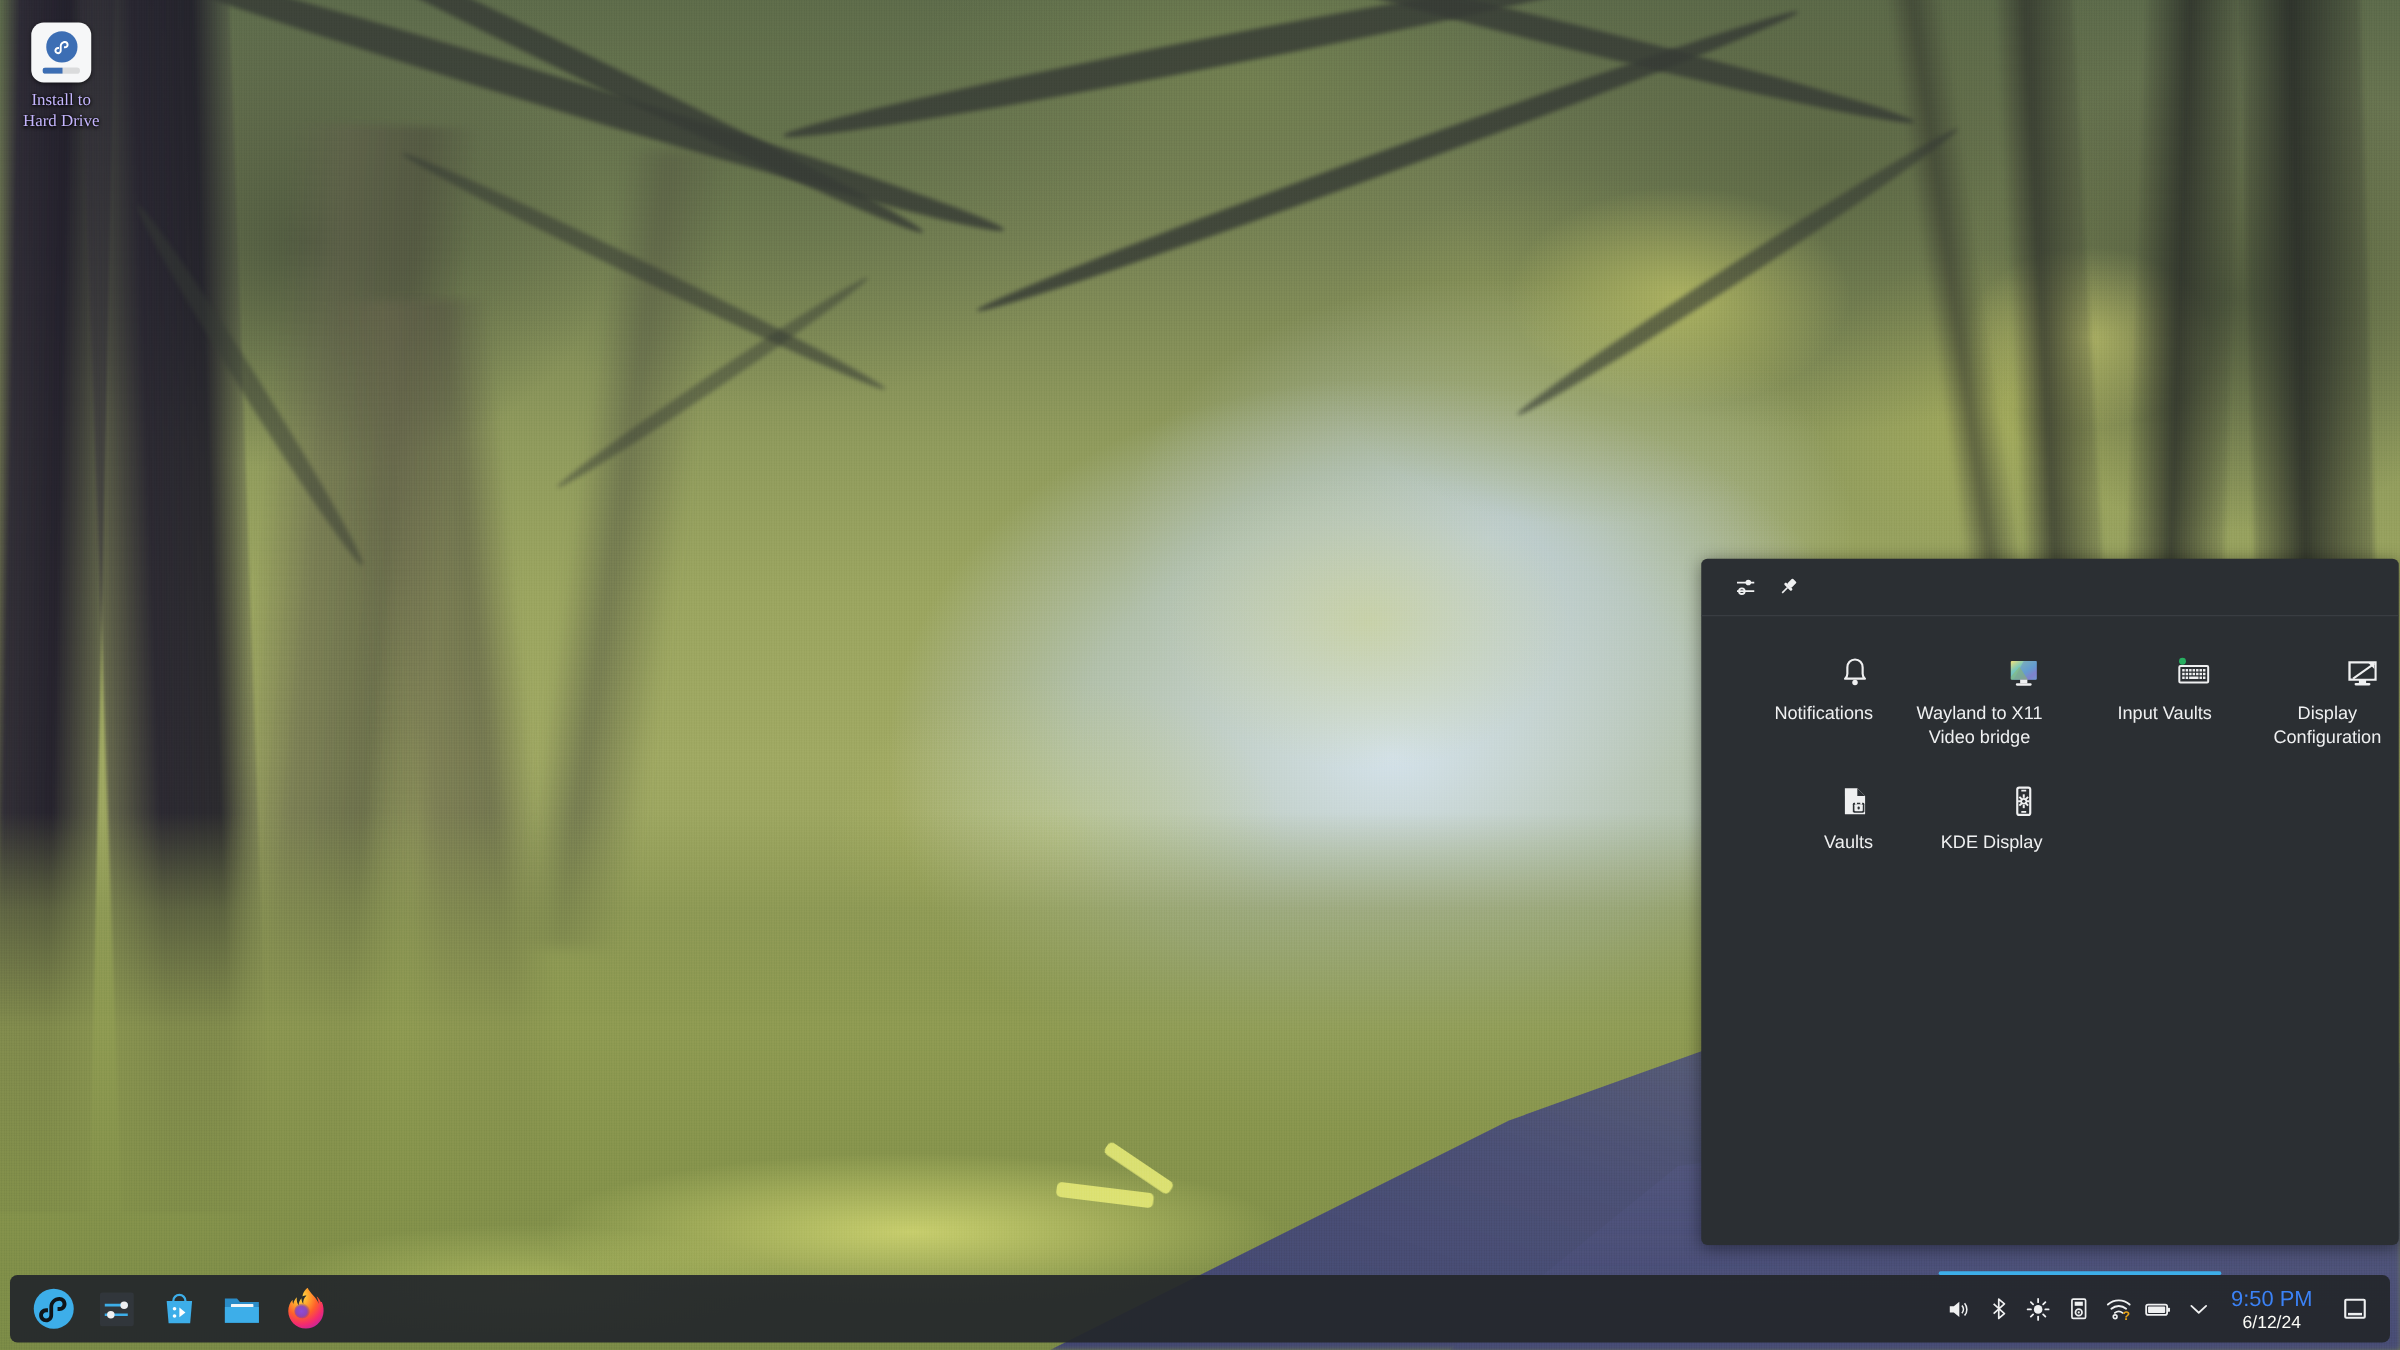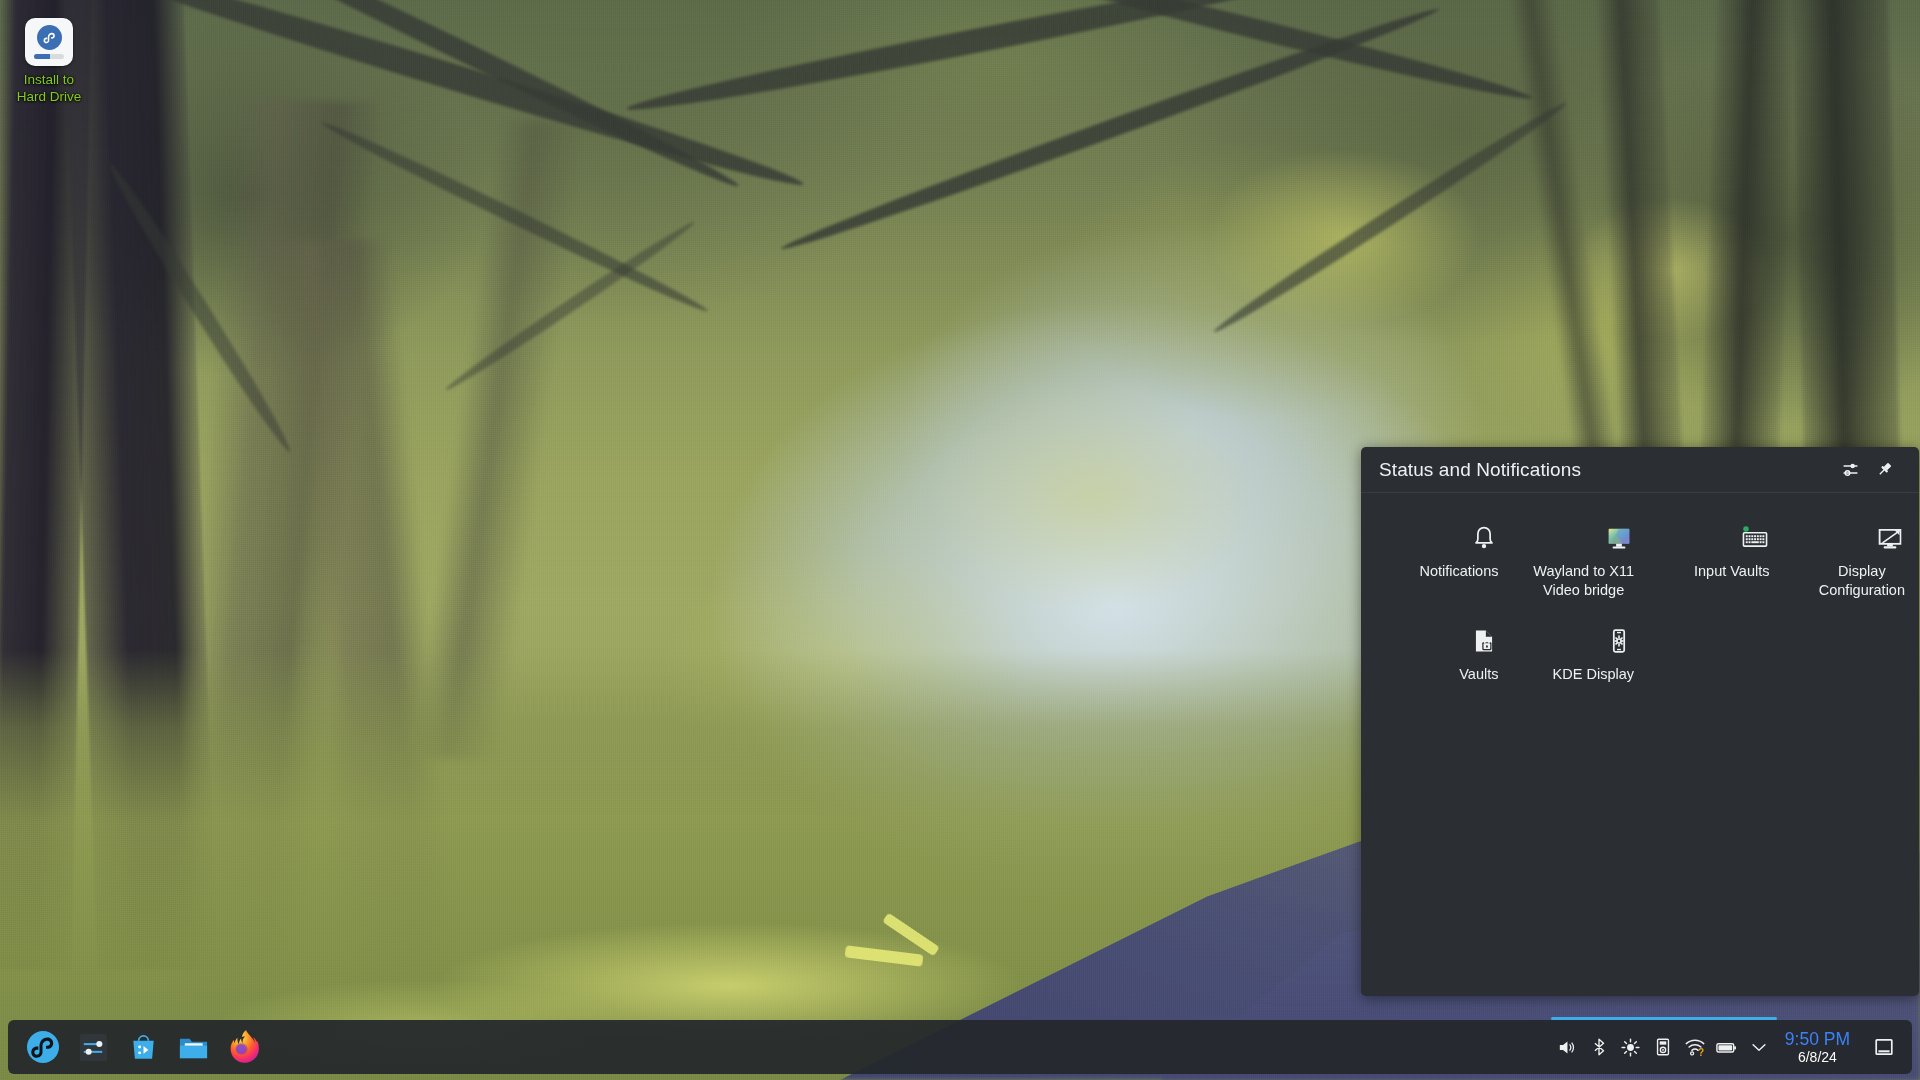--- a/index.html
+++ b/index.html
@@ -145,22 +145,23 @@
   .desk-icon .glyph .fed {
     width:25px; height:25px; border-radius:50%; background:#3c6eb4;
     display:flex; align-items:center; justify-content:center; margin-bottom:2px;
   }
   .desk-icon .glyph .fed svg { display:block; }
   .desk-icon .glyph .bar {
     width:30px; height:5px; border-radius:3px; background:#dadbdc; overflow:hidden; margin-top:2px;
   }
   .desk-icon .glyph .bar i { display:block; width:52%; height:100%; background:#3c6eb4; }
   .desk-icon .label {
-    margin-top:5px; color:#84cc16; font-size:13.5px; line-height:17px; text-align:center;
+    margin-top:5px; color:#c4b5fd; font-size:13.5px; line-height:17px; text-align:center;
     text-shadow:0 1px 3px rgba(0,0,0,0.95), 0 0 2px rgba(0,0,0,0.9);
+    font-family:Liberation Serif, serif;
   }
 
   
   #status-popup {
     position:absolute; left:1361px; top:447px; width:558px; height:549px;
     background:#2b2f33; border-radius:5px 5px 5px 5px;
     box-shadow:0 2px 14px rgba(0,0,0,0.45);
     display:flex; flex-direction:column; overflow:hidden;
   }
   .popup-header {
@@ -271,21 +272,20 @@
             <i></i>
           </div>
       </div>
       <div class="label"><span>Install to</span><br><span>Hard Drive</span></div>
     </div>
   </div>
 
   <div id="status-popup">
 
     <div class="popup-header">
-      <div class="popup-title">Status and Notifications</div>
 
       <div class="hdr-btn">
         <span>
           <svg width="19" height="19" viewBox="0 0 22 22">
             <line x1="3" y1="7" x2="19" y2="7" stroke="#eff0f1" stroke-width="1.7"></line>
             <circle cx="13.5" cy="7" r="2.6" fill="#eff0f1"></circle>
             <line x1="3" y1="15" x2="19" y2="15" stroke="#eff0f1" stroke-width="1.7"></line>
             <circle cx="7.5" cy="15" r="2.6" fill="none" stroke="#eff0f1" stroke-width="1.7"></circle>
           </svg>
         </span>
@@ -577,21 +577,21 @@
       <div class="tray-btn">
         <span>
           <svg width="20" height="20" viewBox="0 0 22 22">
             <path d="M4.5 8.5 11 14.5l6.5-6" fill="none" stroke="#eff0f1" stroke-width="1.6" stroke-linecap="round" stroke-linejoin="round"></path>
           </svg>
         </span>
       </div>
 
       <div class="clock">
         <div class="t">9:50 PM</div>
-        <div class="d">6/8/24</div>
+        <div class="d">6/12/24</div>
       </div>
 
       <div class="showdesk">
         <span>
           <svg width="22" height="22" viewBox="0 0 22 22">
             <rect x="3.2" y="3.8" width="15.6" height="14.4" rx="0.8" fill="none" stroke="#eff0f1" stroke-width="1.7"></rect>
             <rect x="5.4" y="14.3" width="11.2" height="2" fill="#eff0f1"></rect>
           </svg>
         </span>
       </div>

